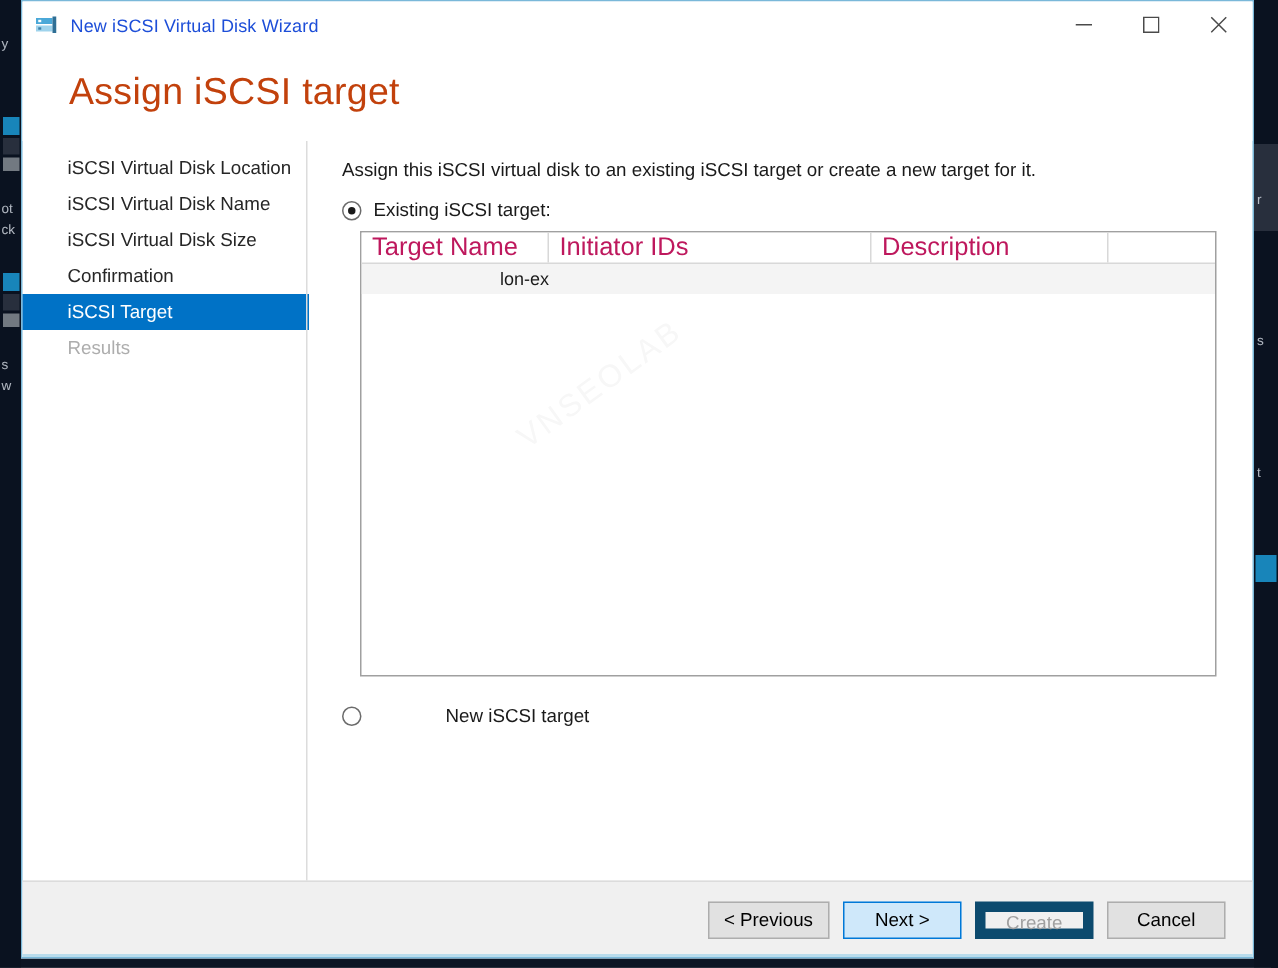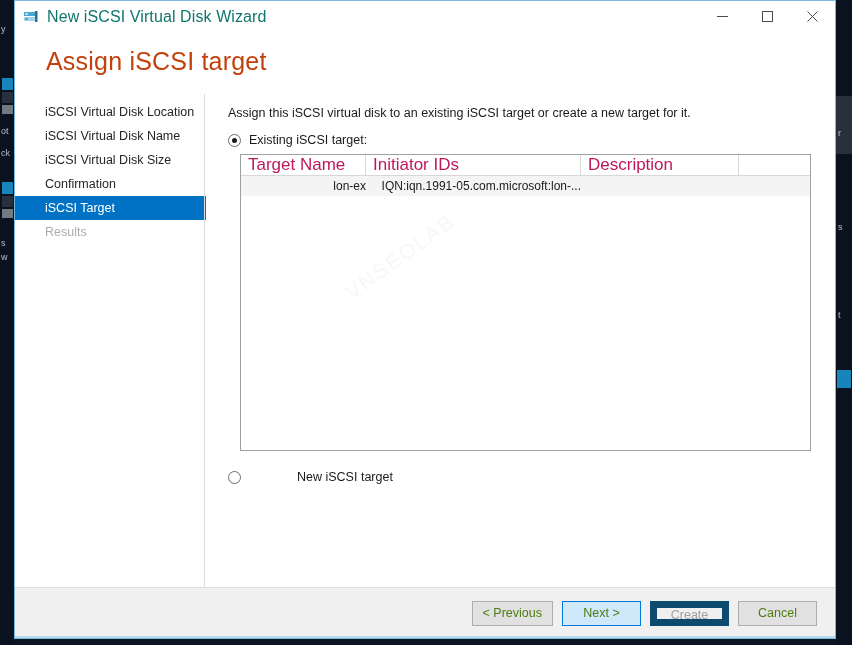--- a/index.html
+++ b/index.html
@@ -59,22 +59,22 @@
     flex: 0 0 auto;
     position: relative;
   }
   #title-icon {
     width: 16px; height: 16px;
     margin-left: 8px; margin-right: 8px;
     position: relative;
     flex: 0 0 auto;
   }
   #title-text {
-    font-size: 16px;
-    color: #0f766e;
+    font-size: 12px;
+    color: #1d4ed8;
     letter-spacing: .1px;
   }
   #window-controls {
     margin-left: auto;
     display: flex;
     height: 32px;
   }
   .wc {
     width: 45px; height: 31px;
     display: flex; align-items: center; justify-content: center;
@@ -252,21 +252,21 @@
     display: flex;
     align-items: center;
     justify-content: flex-end;
     padding-right: 18px;
     gap: 9px;
   }
   .btn {
     min-width: 79px;
     height: 25px;
     font-size: 12.5px;
-    color: #4d7c0f;
+    color: #000000;
     background: #e1e1e1;
     border: 1px solid #adadad;
     cursor: default;
     padding: 0 10px;
     font-family: "Liberation Sans", sans-serif;
   }
   .btn.default {
     background: #cfe8fa;
     border: 1px solid #0078d7;
   }
@@ -285,21 +285,21 @@
 </head>
 <body>
 
 <div id="desktop">
 
   <div class="bg-strip bg-left">
     <div class="bg-text" style="left:1px; top:24px;">y</div>
     <div class="bg-chip" style="left:2px;  top:78px;  width:11px; height:12px;"></div>
     <div class="bg-chip dark" style="left:2px;  top:92px;  width:11px; height:11px;"></div>
     <div class="bg-chip grey" style="left:2px;  top:105px; width:11px; height:9px;"></div>
-    <div class="bg-text" style="left:1px; top:126px;">ot</div>
+    <div class="bg-text" style="left:1px; top:134px;">ot</div>
     <div class="bg-text" style="left:1px; top:148px;">ck</div>
     <div class="bg-chip" style="left:2px;  top:182px; width:11px; height:12px;"></div>
     <div class="bg-chip dark" style="left:2px;  top:196px; width:11px; height:11px;"></div>
     <div class="bg-chip grey" style="left:2px;  top:209px; width:11px; height:9px;"></div>
     <div class="bg-text" style="left:1px; top:238px;">s</div>
     <div class="bg-text" style="left:1px; top:252px;">w</div>
   </div>
 
   <div class="bg-strip bg-right">
     <div class="bg-chip dark" style="left:0px; top:96px;  width:16px; height:58px;"></div>
@@ -374,21 +374,20 @@
         <div id="list-header">
           <div class="col-head col-target">Target Name</div>
           <div class="col-head col-initiator">Initiator IDs</div>
           <div class="col-head col-desc">Description</div>
           <div class="col-head col-filler"></div>
         </div>
 
         <div id="list-rows">
           <div class="list-row">
             <div class="cell col-target">lon-ex</div>
-            <div class="cell col-initiator">IQN:iqn.1991-05.com.microsoft:lon-...</div>
             <div class="cell col-desc"></div>
           </div>
         </div>
 
         <div id="watermark">VNSEOLAB</div>
       </div>
 
       <div class="radio-row" id="new-target-row">
         <span class="radio"></span>
         <span class="radio-label">New iSCSI target</span>

